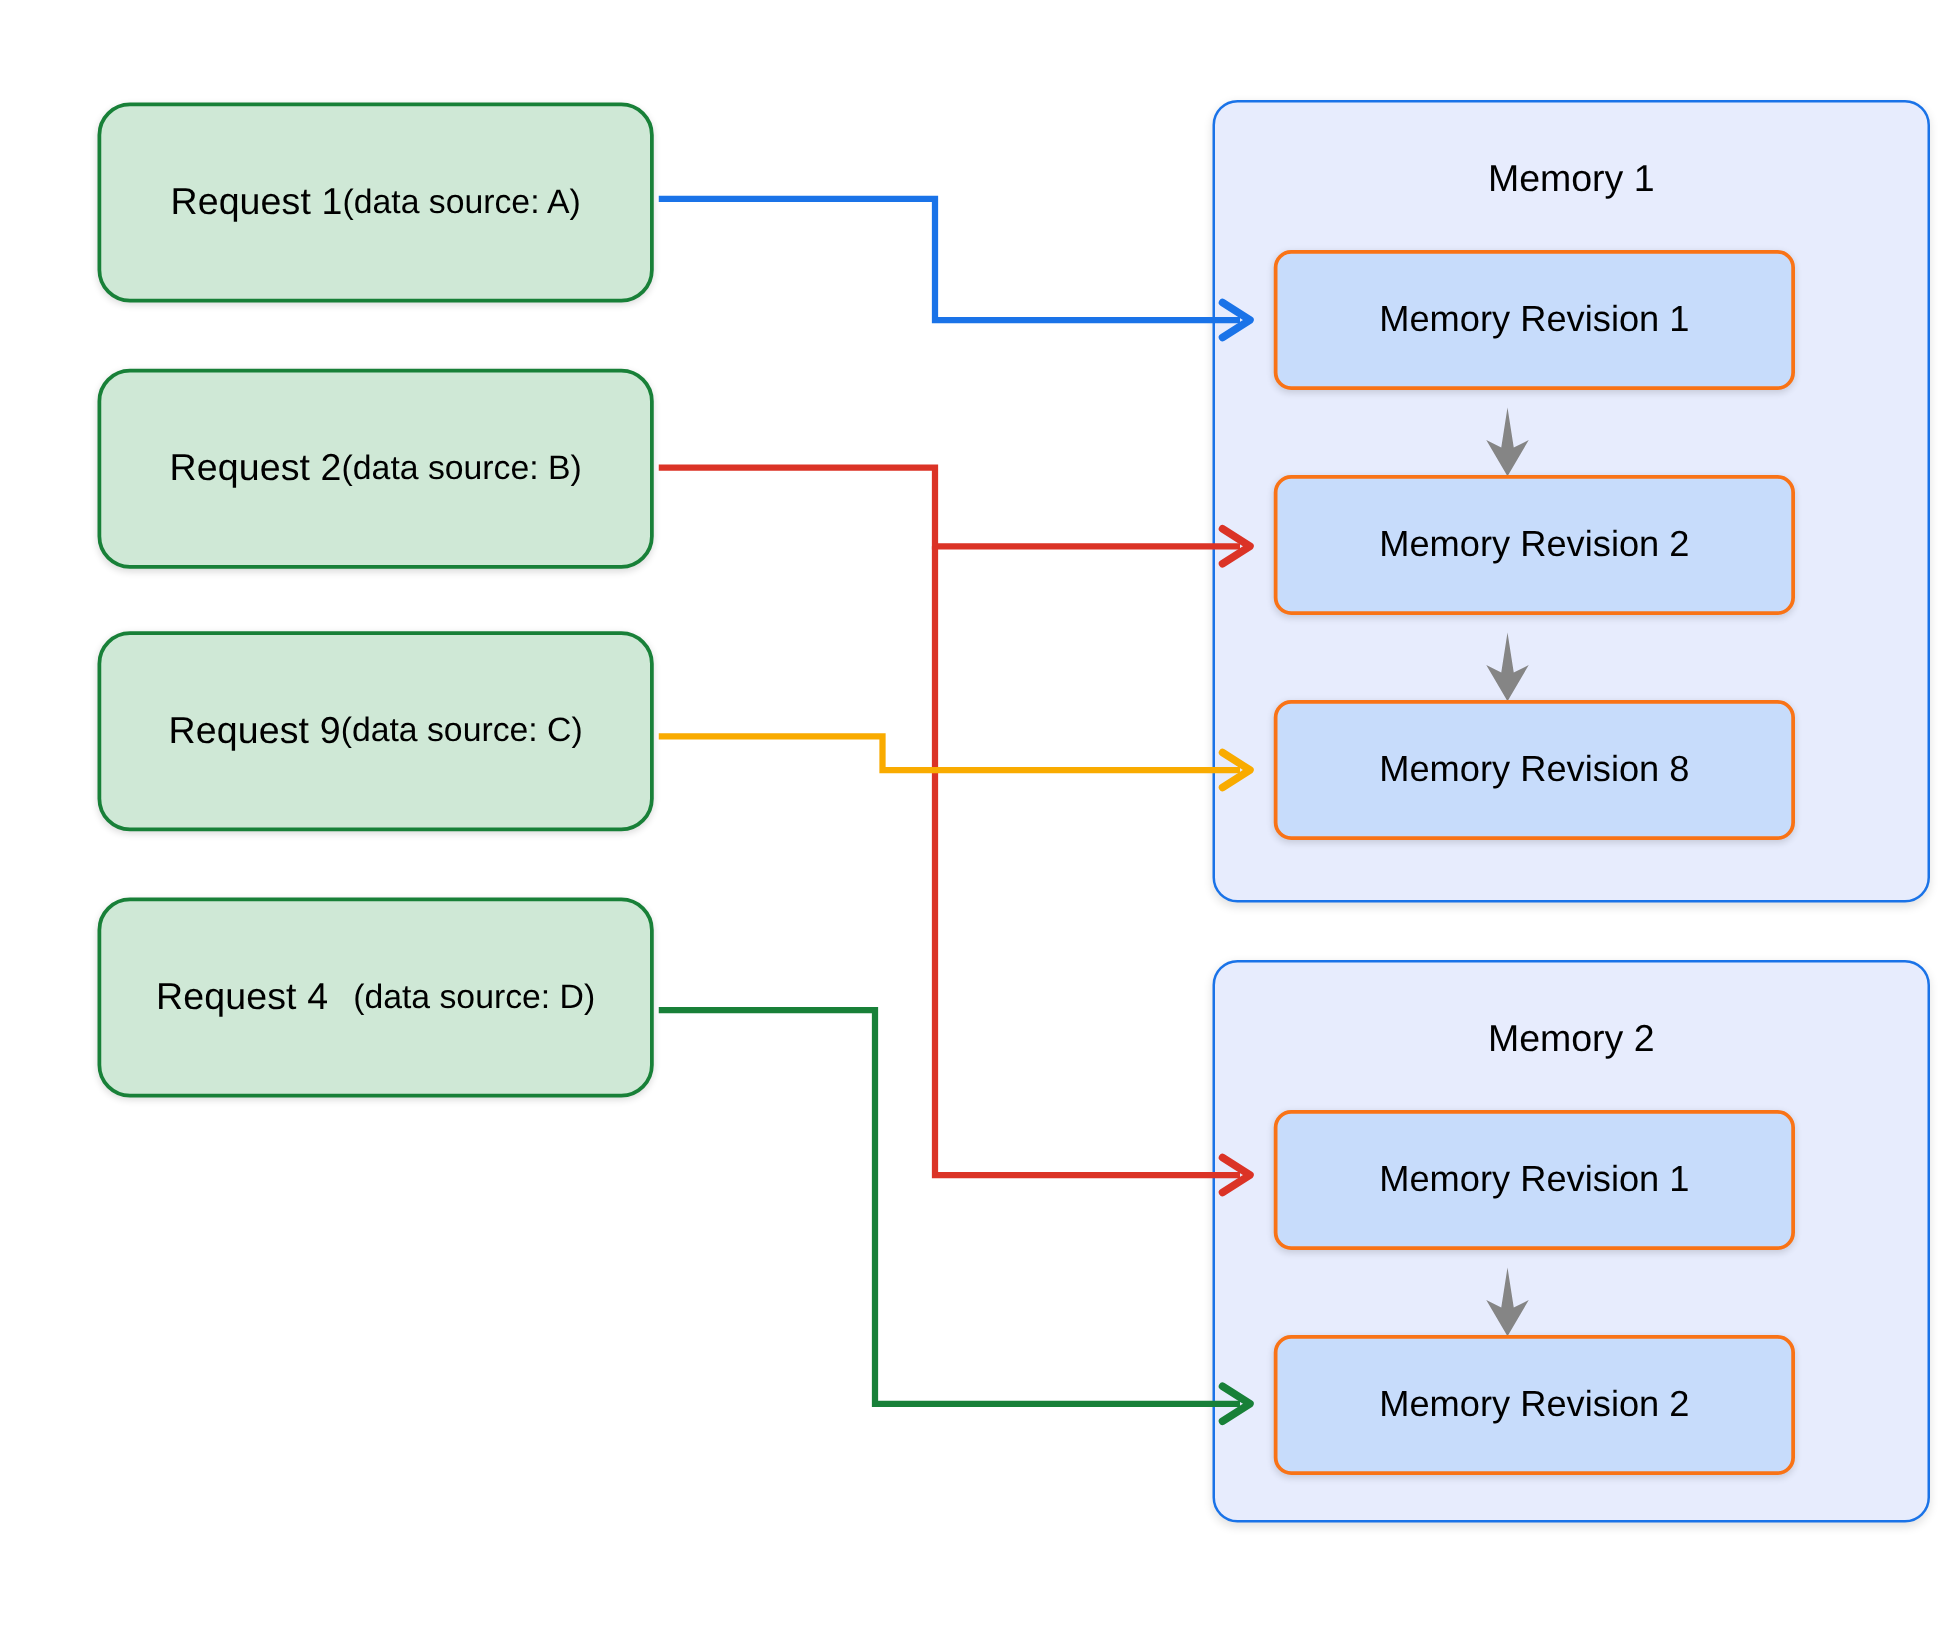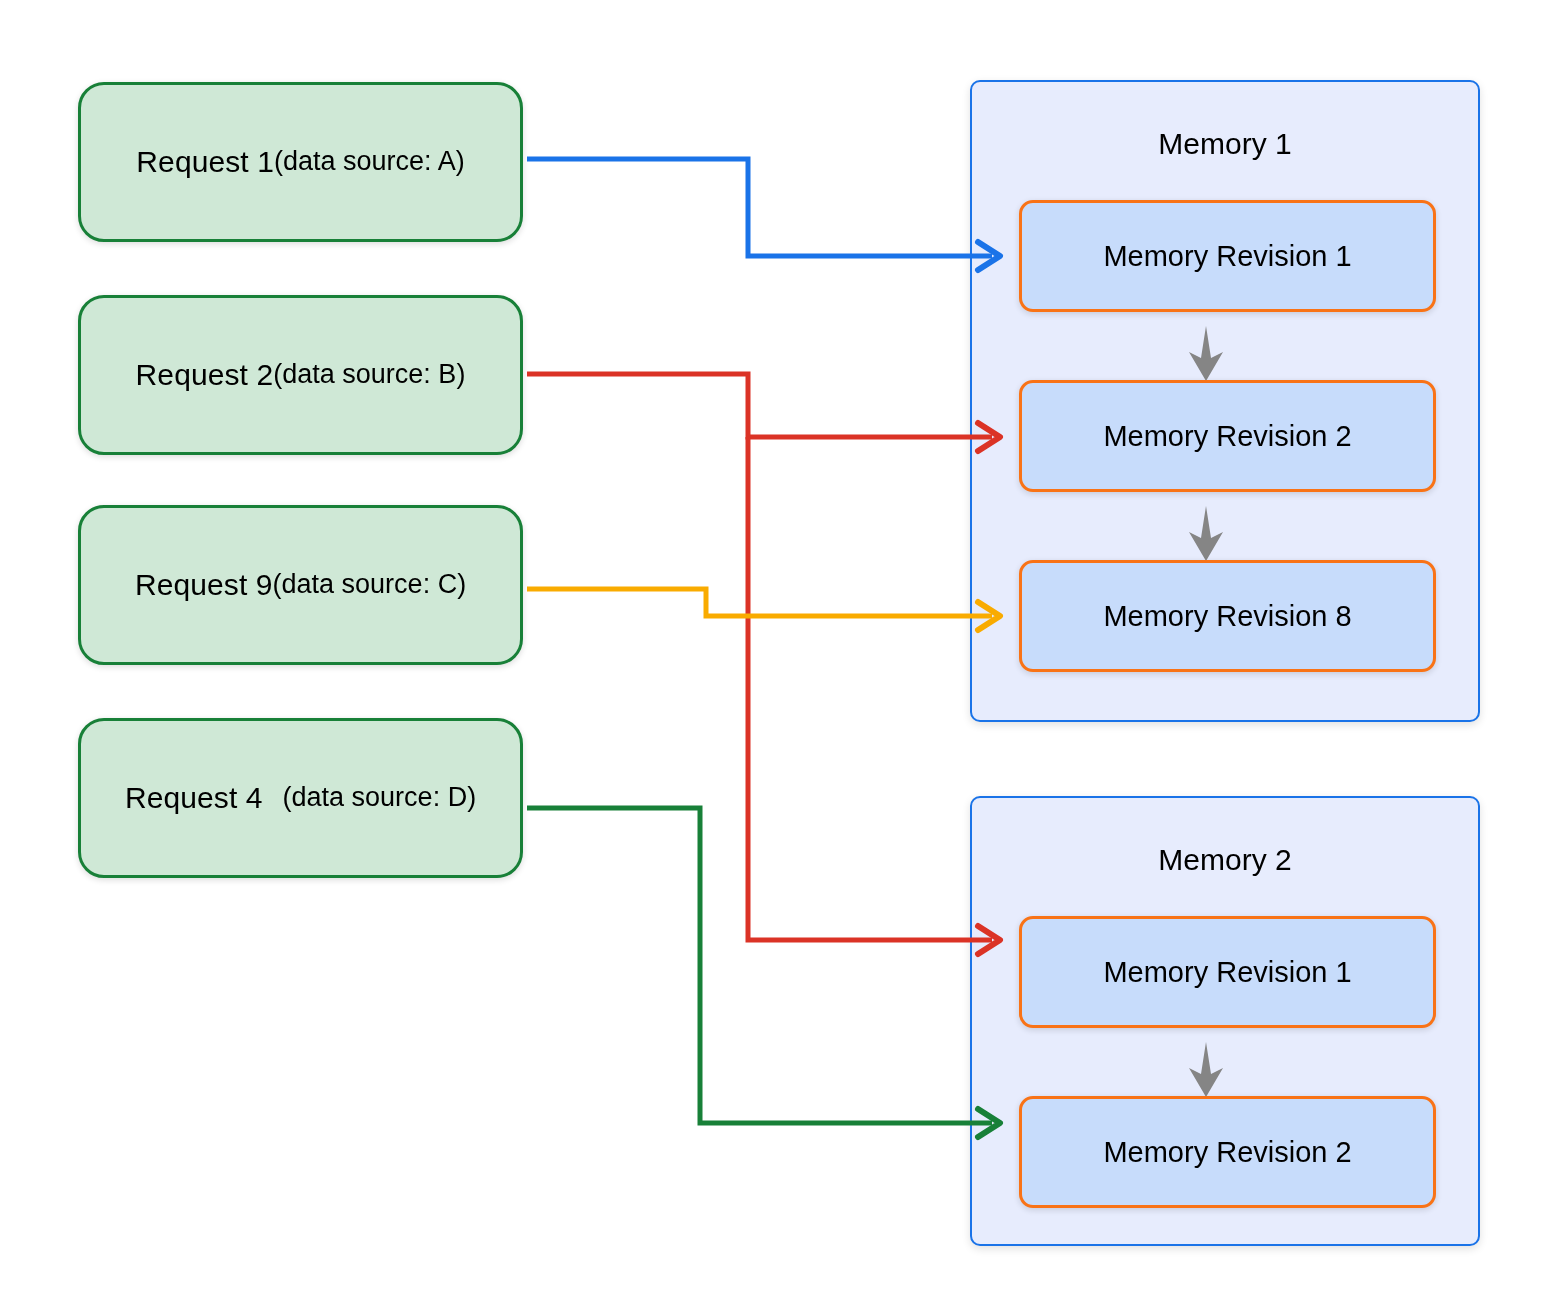--- a/index.html
+++ b/index.html
@@ -41,25 +41,25 @@
   }
   .request-sub {
     font-size: 27px;
     line-height: 1.25;
     white-space: nowrap;
   }
   
   .memory-container {
     position: absolute;
     left: 970px;
-    width: 510px;
+    width: 574px;
     box-sizing: border-box;
     background: #e7ecfd;
     border: 2px solid #1a73e8;
-    border-radius: 10px;
+    border-radius: 20px;
     box-shadow: 0 3px 8px rgba(0,0,0,0.12);
   }
   .memory-title {
     position: absolute;
     top: 0;
     left: 0;
     width: 100%;
     text-align: center;
     font-size: 30px;
     color: #000000;
@@ -150,21 +150,21 @@
 
     <svg class="grey-arrow" style="left:211px; top:422px;" viewBox="0 0 46 60">
       <path d="M23 2 L28 34 L40 28 L23 57 L6 28 L18 34 Z" fill="#858585"></path>
     </svg>
 
     <div class="revision-box" style="top:478px;">
       <span>Memory Revision 8</span>
     </div>
   </div>
 
-  <div class="memory-container" style="top:796px; height:450px;">
+  <div class="memory-container" style="top:768px; height:450px;">
     <div class="memory-title" style="top:45px;">Memory 2</div>
 
     <div class="revision-box" style="top:118px;">
       <span>Memory Revision 1</span>
     </div>
 
     <svg class="grey-arrow" style="left:211px; top:242px;" viewBox="0 0 46 60">
       <path d="M23 2 L28 34 L40 28 L23 57 L6 28 L18 34 Z" fill="#858585"></path>
     </svg>
 

